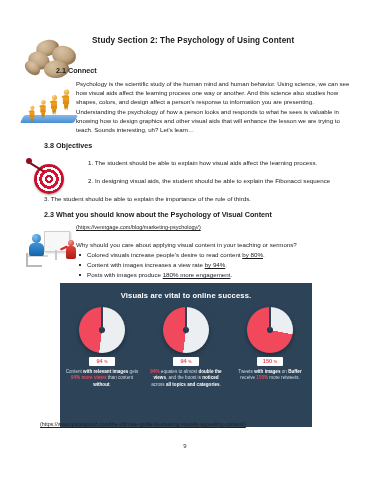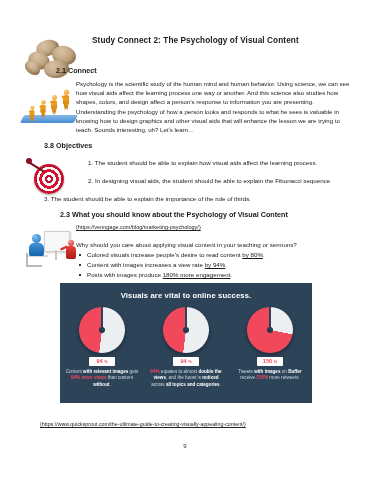--- a/index.html
+++ b/index.html
@@ -82,21 +82,21 @@
   .present .chair{position:absolute;left:2px;top:25px;width:14px;height:12px;border-left:2px solid #b9b9b9;border-bottom:2px solid #b9b9b9;}
   .present .desk{position:absolute;left:4px;top:27px;width:20px;height:2px;background:#d7d7d7;}
   .present .red-h{position:absolute;left:44px;top:12px;width:6px;height:6px;border-radius:50%;
     background:radial-gradient(circle at 35% 30%,#ff9a96,#c0241f);}
   .present .red-b{position:absolute;left:42px;top:18px;width:10px;height:13px;border-radius:4px 4px 2px 2px;
     background:linear-gradient(180deg,#e0453c,#ad1a16);}
   .present .red-arm{position:absolute;left:36px;top:19px;width:8px;height:2px;background:#cf2a24;
     border-radius:1px;transform:rotate(-25deg);}
 
   
-  .info{position:absolute;left:60px;top:283px;width:252px;height:120px;background:#2d4358;}
+  .info{position:absolute;left:60px;top:283px;width:252px;height:144px;background:#2d4358;}
   .info-title{position:absolute;left:0;top:8px;width:252px;text-align:center;
     color:#ffffff;font-size:7.6px;font-weight:bold;letter-spacing:.15px;}
 
   .gauges{position:absolute;left:0;top:24px;width:252px;height:108px;}
   .col{position:absolute;top:0;width:84px;}
   .c1{left:0;}
   .c2{left:84px;}
   .c3{left:168px;}
 
   .pie{position:relative;margin:0 auto;width:46px;height:46px;border-radius:50%;
@@ -122,21 +122,21 @@
 <div class="page">
 
   <div class="hdr">
     <div class="stones">
       <i class="s1"></i>
         <i class="s2"></i>
         <i class="s3"></i>
         <i class="s4"></i>
         <i class="s5"></i>
     </div>
-    <div class="title">Study Connect 2:  The Psychology of Visual Content</div>
+    <div class="title">Study Section 2:  The Psychology of Using Content</div>
   </div>
 
   <div class="h2" style="left:56px;top:66px;">2.1 Connect</div>
 
   <div class="people">
     <span class="road"></span>
     <span class="fig p1">
         <i class="hd"></i>
         <i class="bd"></i>
         <i class="arm"></i>
@@ -169,21 +169,21 @@
   <div class="dart">
     <span class="board"></span>
     <span class="needle"></span>
     <span class="tail"></span>
   </div>
 
   <div class="num-item" style="left:88px;top:158px;width:262px;">1.  The student should be able to explain how visual aids affect the learning process.</div>
   <div class="num-item" style="left:88px;top:176px;width:262px;">2.  In designing visual aids, the student should be able to explain the Fibonacci sequence</div>
   <div class="num-item" style="left:44px;top:194px;width:300px;">3.  The student should be able to explain the importance of the rule of thirds.</div>
 
-  <div class="h2" style="left:60px;top:210px;text-align:center;">2.3 What you should know about the Psychology of Visual Content</div>
+  <div class="h2" style="left:44px;top:210px;text-align:center;">2.3 What you should know about the Psychology of Visual Content</div>
 
   <div class="present">
     <span class="board"></span>
       <span class="stand"></span>
     <span class="desk"></span>
       <span class="chair"></span>
     <span class="blue-h"></span>
       <span class="blue-b"></span>
     <span class="red-arm"></span>
       <span class="red-h"></span>

